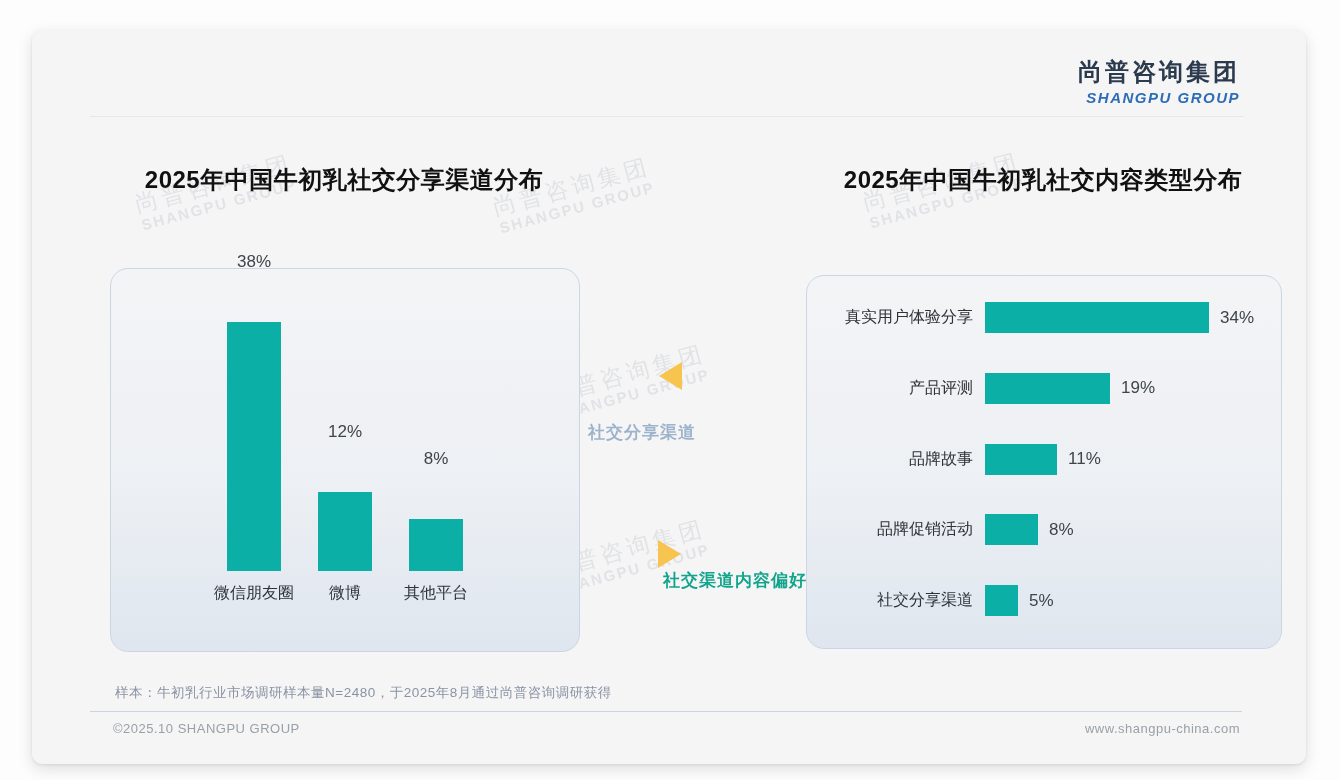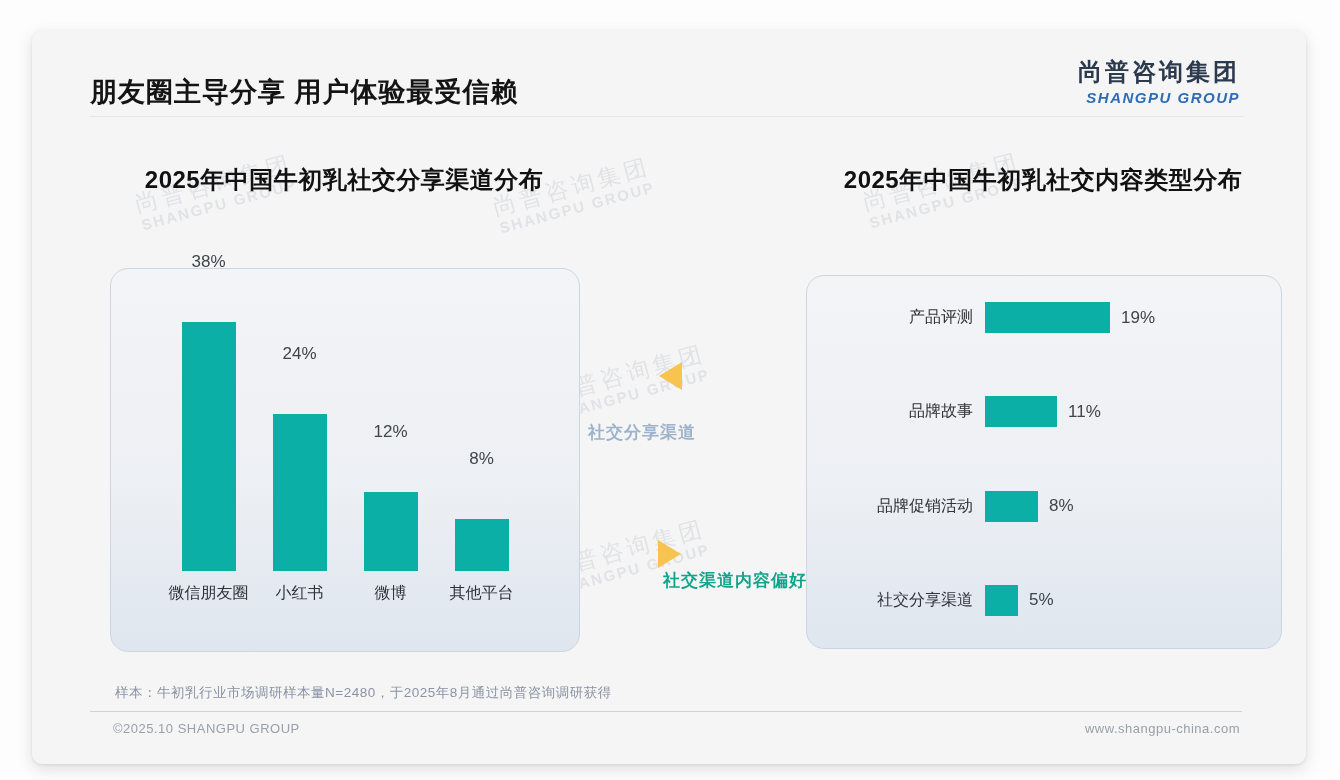--- a/index.html
+++ b/index.html
@@ -114,57 +114,56 @@
     </div>
   <div class="wm" style="left:513px; top:527px;">
       <span class="l1">尚普咨询集团</span>
       <span class="l2">SHANGPU GROUP</span>
     </div>
   <div class="wm" style="left:830px; top:525px;">
       <span class="l1">尚普咨询集团</span>
       <span class="l2">SHANGPU GROUP</span>
     </div>
 
-  <div class="page-title">朋友圈主导分享 用户体验最受信赖</div>
   <div class="logo">
     <span class="logo-cn">尚普咨询集团</span>
     <span class="logo-en">SHANGPU GROUP</span>
   </div>
   <div class="header-divider"></div>
 
   <div class="chart-title left">2025年中国牛初乳社交分享渠道分布</div>
   <div class="chart-title right">2025年中国牛初乳社交内容类型分布</div>
 
   <div class="card left">
     <div class="vchart">
         <div class="vcol">
           <div class="vval">38%</div>
           <div class="vbar" style="height: 249px; background: rgb(12, 175, 165);"></div>
           <div class="vcat">微信朋友圈</div>
         </div>
         <div class="vcol">
-          <div class="vval">24%</div>
-          <div class="vbar" style="height: 157px; background: rgb(12, 175, 165);"></div>
-          <div class="vcat">小红书</div>
-        </div>
-        <div class="vcol">
           <div class="vval">12%</div>
           <div class="vbar" style="height: 79px; background: rgb(12, 175, 165);"></div>
           <div class="vcat">微博</div>
         </div>
         <div class="vcol">
           <div class="vval">8%</div>
           <div class="vbar" style="height: 52px; background: rgb(12, 175, 165);"></div>
           <div class="vcat">其他平台</div>
         </div>
       </div>
   </div>
 
   <div class="card right">
     <div class="hchart">
+        <div class="hrow">
+          <div class="hlabel">真实用户体验分享</div>
+          <div class="hbar" style="width: 224px; background: rgb(12, 175, 165);"></div>
+          <div class="hval">34%</div>
+        </div>
         <div class="hrow">
           <div class="hlabel">产品评测</div>
           <div class="hbar" style="width: 125px; background: rgb(12, 175, 165);"></div>
           <div class="hval">19%</div>
         </div>
         <div class="hrow">
           <div class="hlabel">品牌故事</div>
           <div class="hbar" style="width: 72px; background: rgb(12, 175, 165);"></div>
           <div class="hval">11%</div>
         </div>

